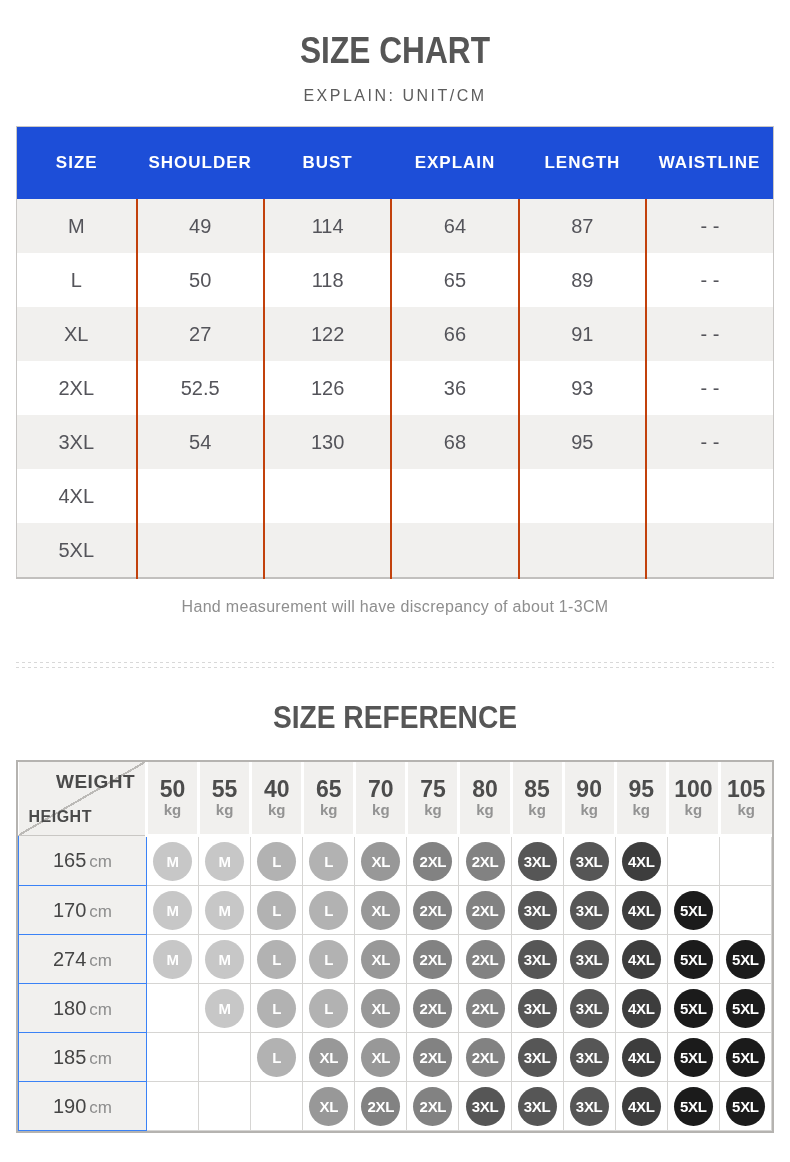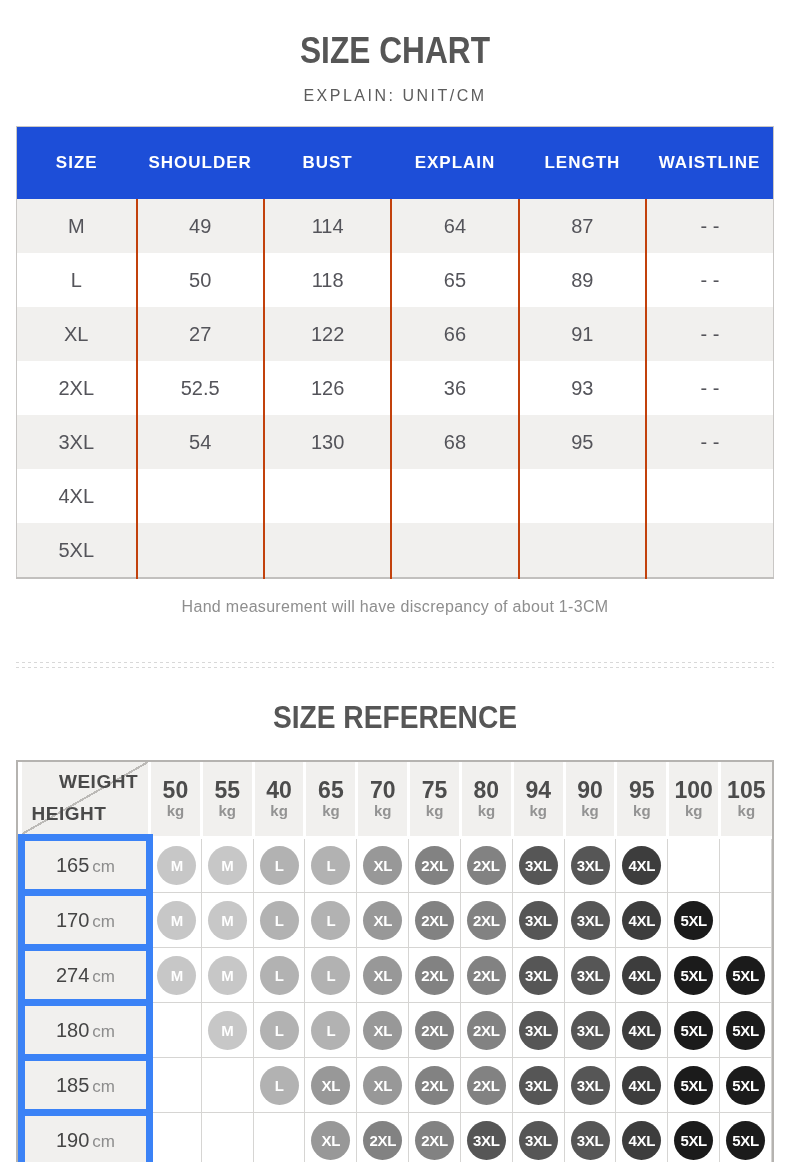--- a/index.html
+++ b/index.html
@@ -39,25 +39,25 @@
   .t2 th{background:#f1f0ee;padding:0;vertical-align:middle;text-align:center;height:72px;}
   .t2 th.wth{border:none;border-right:3px solid #ffffff;border-bottom:3px solid #ffffff;}
   .t2 th.wth:last-child{border-right:none;}
   .t2 th.corner{position:relative;border:none;border-right:3px solid #ffffff;
       border-bottom:1px solid #c9c7c4;
       background-color:#f1f0ee;
       background-image:linear-gradient(to bottom right,
         transparent calc(50% - 1px),#bcbab7 calc(50% - 1px),
         #bcbab7 calc(50% + 1px),transparent calc(50% + 1px));}
   .corner .w-label{position:absolute;top:9px;right:10px;font-size:19px;color:#4a4a4a;letter-spacing:0.5px;}
-  .corner .h-label{position:absolute;bottom:9px;left:10px;font-size:19px;color:#4a4a4a;letter-spacing:0.5px;}
+  .corner .h-label{position:absolute;bottom:9px;left:10px;font-size:16px;color:#4a4a4a;letter-spacing:0.5px;}
   .wnum{font-size:23px;color:#4c4c4c;line-height:1.1;}
   .wunit{font-size:15px;color:#939393;line-height:1.1;}
   .t2 td{height:48px;text-align:center;vertical-align:middle;padding:0;}
-  .t2 td.hcell{background:#f1f0ee;border:7px solid #3b82f6;font-size:20px;color:#454545;}
+  .t2 td.hcell{background:#f1f0ee;border:1px solid #3b82f6;font-size:20px;color:#454545;}
   .hcell .hunit{font-size:17px;color:#8d8d8d;margin-left:3px;}
   .t2 td.scell{background:#ffffff;border:1px solid #d6d5d3;}
   .circle{display:inline-flex;align-items:center;justify-content:center;width:39px;height:39px;
       border-radius:50%;color:#ffffff;font-weight:bold;font-size:15px;letter-spacing:-0.3px;}
 
   .note2{margin-top:26px;text-align:center;font-size:18px;color:#3a3a3a;letter-spacing:0.2px;}
 </style>
 </head>
 <body>
 
@@ -196,21 +196,21 @@
             </th>
             <th class="wth">
               <div class="wnum">75</div>
               <div class="wunit">kg</div>
             </th>
             <th class="wth">
               <div class="wnum">80</div>
               <div class="wunit">kg</div>
             </th>
             <th class="wth">
-              <div class="wnum">94</div>
+              <div class="wnum">85</div>
               <div class="wunit">kg</div>
             </th>
             <th class="wth">
               <div class="wnum">90</div>
               <div class="wunit">kg</div>
             </th>
             <th class="wth">
               <div class="wnum">95</div>
               <div class="wunit">kg</div>
             </th>

